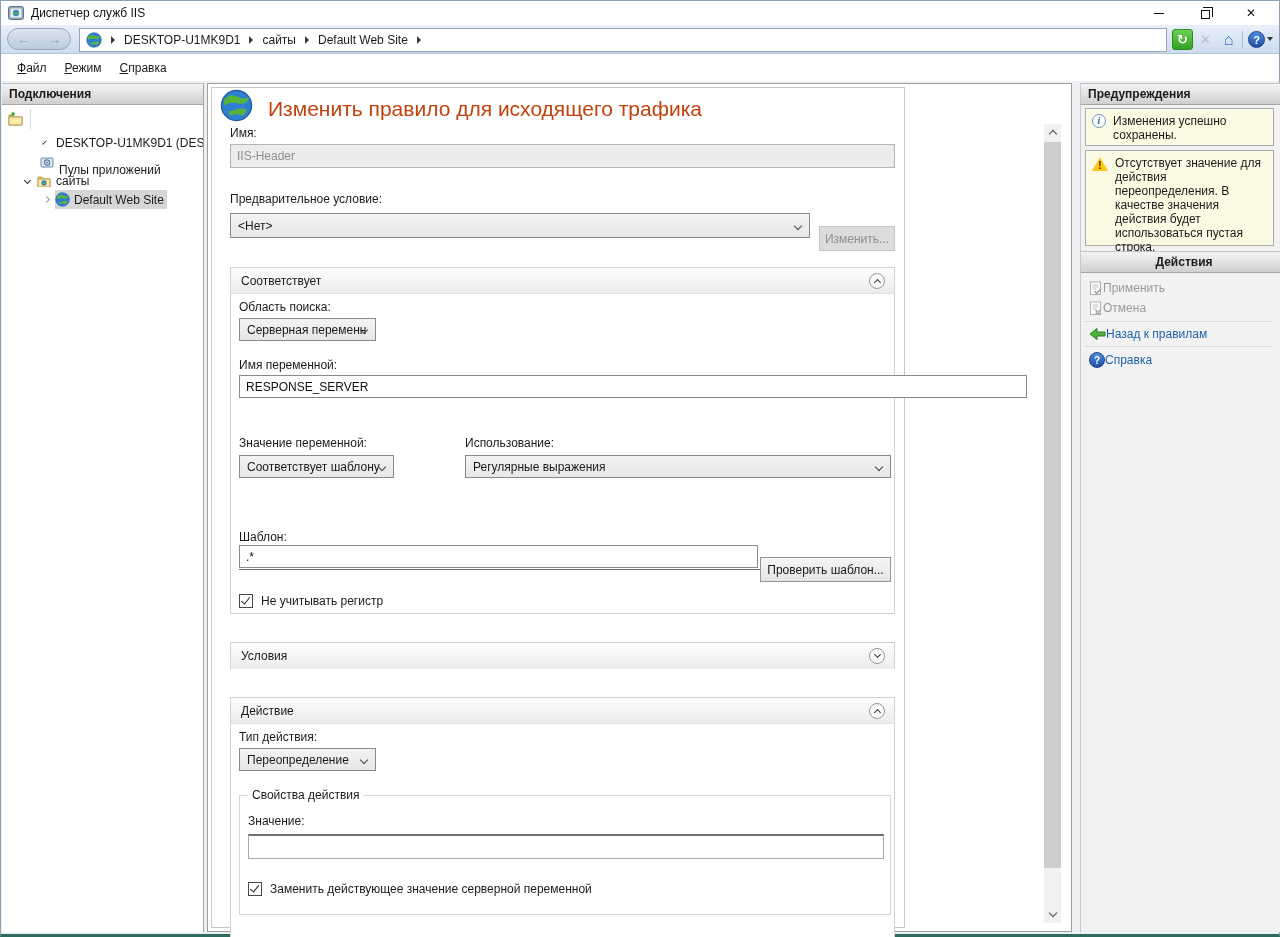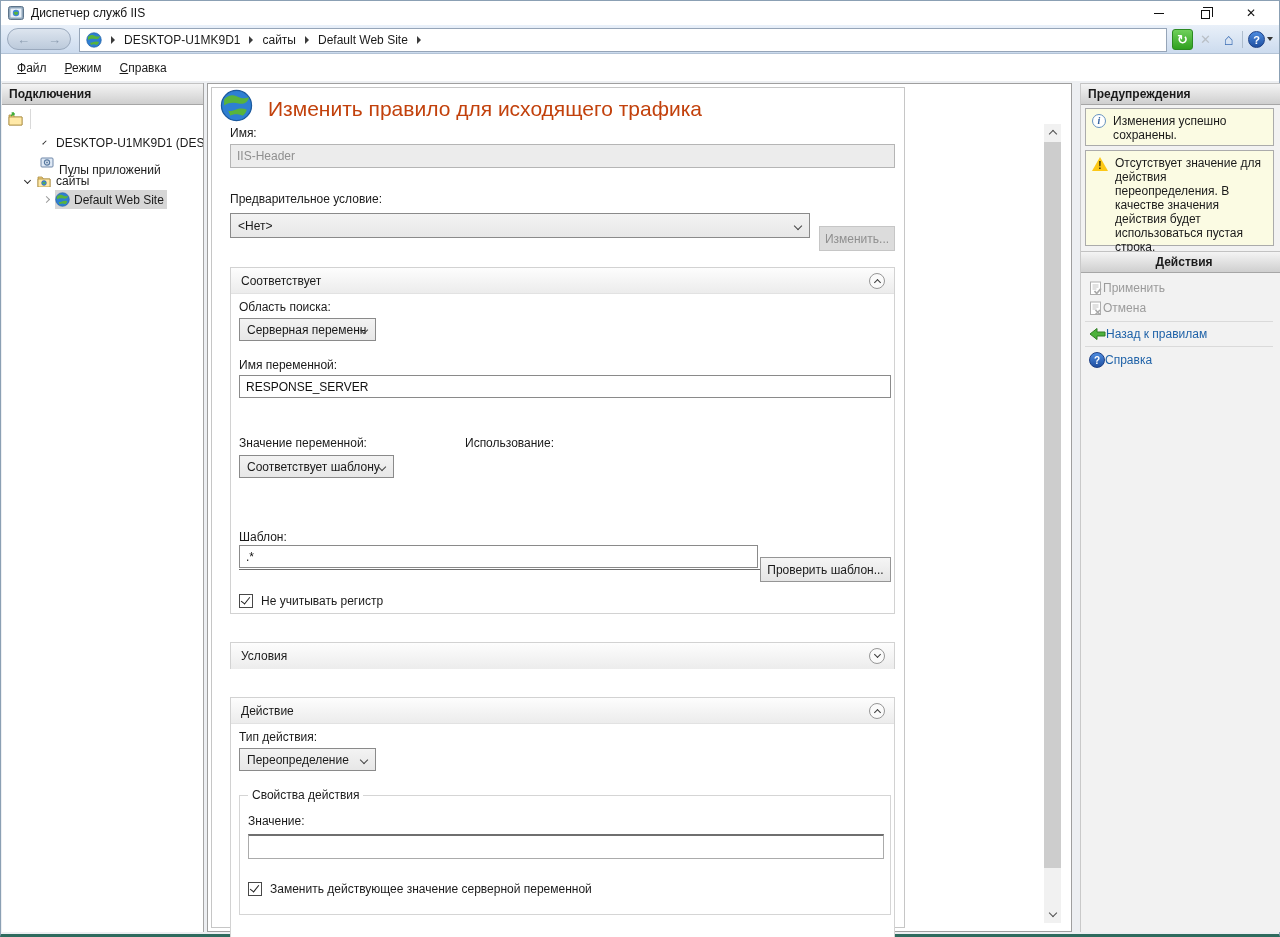--- a/index.html
+++ b/index.html
@@ -252,28 +252,32 @@
         <span class="circbtn">
             <span class="c-up"></span>
           </span>
       </div>
       <div class="lab" style="left:8px; top:32px;">Область поиска:</div>
       <div class="combo" style="left:8px; top:50px; width:137px; height:23px;">
         <span>Серверная переменн</span>
         <span class="chv"></span>
       </div>
       <div class="lab" style="left:8px; top:90px;">Имя переменной:</div>
-      <input class="tin" style="left: 8px; top: 107px; width: 652px; height: 23px;" value="RESPONSE_SERVER">
+      <input class="tin" style="left: 8px; top: 107px; width: 788px; height: 23px;" value="RESPONSE_SERVER">
 
       <div class="lab" style="left:8px; top:168px;">Значение переменной:</div>
       <div class="combo" style="left:8px; top:187px; width:155px; height:23px;">
         <span>Соответствует шаблону</span>
         <span class="chv"></span>
       </div>
       <div class="lab" style="left:234px; top:168px;">Использование:</div>
+      <div class="combo" style="left:234px; top:187px; width:426px; height:23px;">
+        <span>Регулярные выражения</span>
+        <span class="chv"></span>
+      </div>
 
       <div class="lab" style="left:8px; top:262px;">Шаблон:</div>
       <input class="tin" style="left: 8px; top: 277px; width: 519px; height: 23px;" value=".*">
       <div class="pattern-underline" style="left:8px; top:301px; width:537px;"></div>
       <div class="btn" style="left:529px; top:276px; width:131px; height:25px;">Проверить шаблон...</div>
 
       <span class="cb" style="left:8px; top:326px;">
           <span class="mark"></span>
         </span>
       <div class="lab" style="left:30px; top:326px;">Не учитывать регистр</div>

